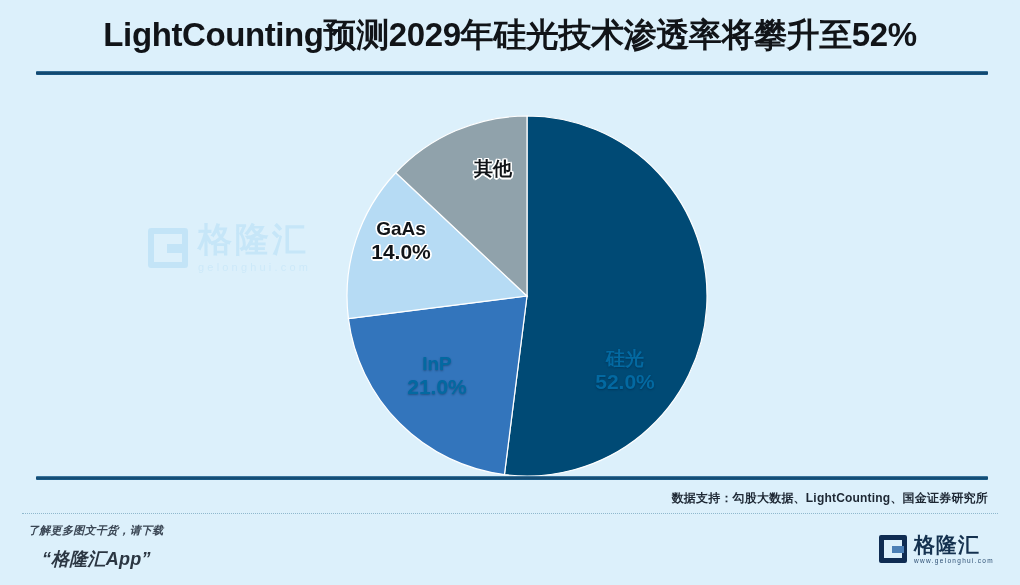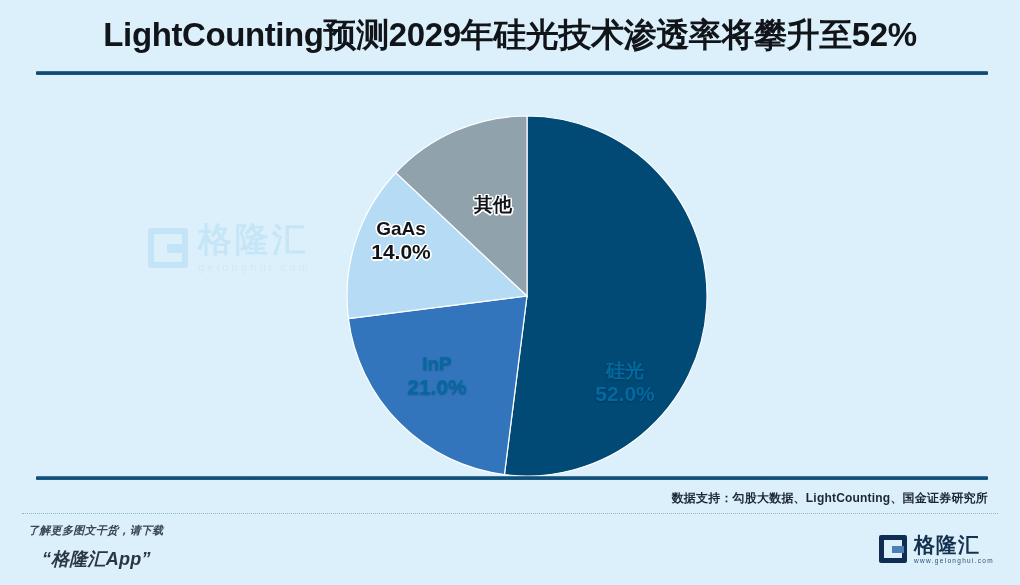--- a/index.html
+++ b/index.html
@@ -86,24 +86,24 @@
        0 1.5px 0 #ffffff, 0 -1.5px 0 #ffffff,
        1.2px 1.2px 0 #ffffff, -1.2px 1.2px 0 #ffffff,
        1.2px -1.2px 0 #ffffff, -1.2px -1.2px 0 #ffffff;
   }
 
   .label-light {
     color: #0369a1;
     text-shadow: 0 1px 2px rgba(0,30,55,0.40);
   }
 
-  #label-sip   { left: 560px; top: 360px; width: 130px; }
+  #label-sip   { left: 560px; top: 348px; width: 130px; }
   #label-inp   { left: 382px; top: 353px; width: 110px; }
   #label-gaas  { left: 346px; top: 218px; width: 110px; }
-  #label-other { left: 438px; top: 158px; width: 110px; margin-top: 36px; }
+  #label-other { left: 438px; top: 158px; width: 110px; }
 
   
   .watermark {
     position: absolute;
     pointer-events: none;
     user-select: none;
     opacity: 0.40;
   }
 
   .wm-left  { left: 148px; top: 222px; }

